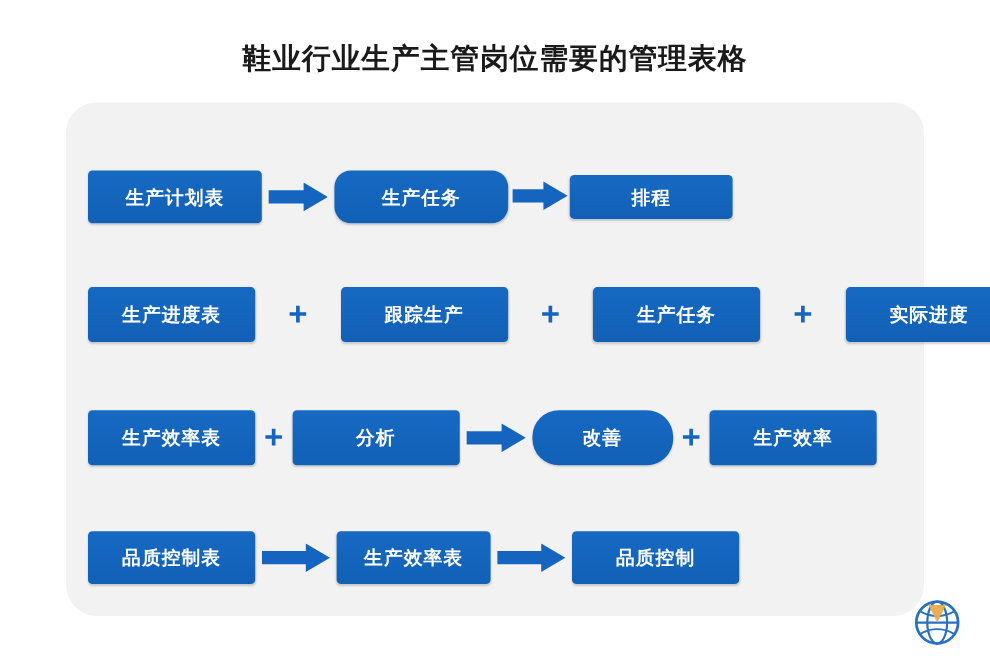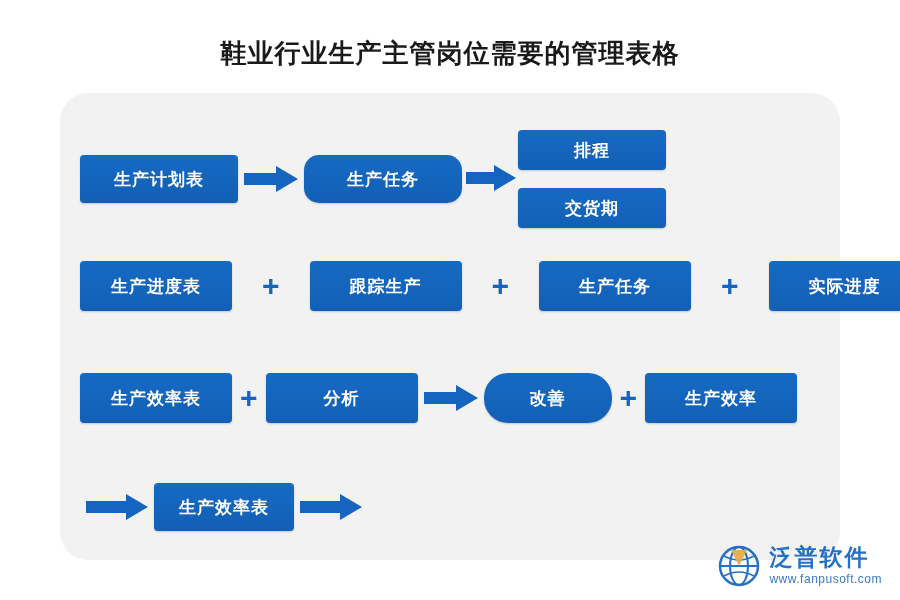--- a/index.html
+++ b/index.html
@@ -169,21 +169,20 @@
         </svg>
       </div>
       <div class="node n2">生产任务</div>
       <div class="branch-arrow">
         <svg width="56" height="100" viewBox="0 0 56 100">
           <polygon points="4,43 32,43 32,36 54,49 32,62 32,55 4,55" fill="#1565c0"></polygon>
         </svg>
       </div>
       <div class="branch">
         <div class="node">排程</div>
-        <div class="node">交货期</div>
       </div>
     </div>
 
     <div class="row" id="row2">
       <div class="node n1">生产进度表</div>
       <div class="plus">+</div>
       <div class="node n2">跟踪生产</div>
       <div class="plus">+</div>
       <div class="node n3">生产任务</div>
       <div class="plus">+</div>
@@ -198,44 +197,42 @@
         <svg width="54" height="26" viewBox="0 0 54 26">
           <polygon points="0,7 32,7 32,0 54,13 32,26 32,19 0,19" fill="#1565c0"></polygon>
         </svg>
       </div>
       <div class="node n3">改善</div>
       <div class="plus">+</div>
       <div class="node n4">生产效率</div>
     </div>
 
     <div class="row" id="row4">
+      <div class="node n1">品质控制表</div>
       <div class="arrow">
         <svg width="62" height="26" viewBox="0 0 62 26">
           <polygon points="0,7 40,7 40,0 62,13 40,26 40,19 0,19" fill="#1565c0"></polygon>
         </svg>
       </div>
       <div class="node n2">生产效率表</div>
       <div class="arrow">
         <svg width="62" height="26" viewBox="0 0 62 26">
           <polygon points="0,7 40,7 40,0 62,13 40,26 40,19 0,19" fill="#1565c0"></polygon>
         </svg>
       </div>
+      <div class="node n3">品质控制</div>
     </div>
 
   </div>
 </div>
 
 <div class="watermark">
   <div class="wm-icon">
     <svg width="44" height="44" viewBox="0 0 44 44">
       <circle cx="22" cy="22" r="19" fill="none" stroke="#1565c0" stroke-width="2.5"></circle>
       <ellipse cx="22" cy="22" rx="9" ry="19" fill="none" stroke="#1565c0" stroke-width="2"></ellipse>
       <line x1="3" y1="22" x2="41" y2="22" stroke="#1565c0" stroke-width="2"></line>
       <path d="M7 12 Q22 20 37 12" fill="none" stroke="#1565c0" stroke-width="1.6"></path>
       <path d="M7 32 Q22 24 37 32" fill="none" stroke="#1565c0" stroke-width="1.6"></path>
       <path d="M14 6 L22 22 L30 6 Z" fill="#e8a33d" opacity="0.95"></path>
     </svg>
   </div>
-  <div class="wm-text">
-    <div class="wm-name">泛普软件</div>
-    <div class="wm-url">www.fanpusoft.com</div>
-  </div>
 </div>
 
 </body></html>

